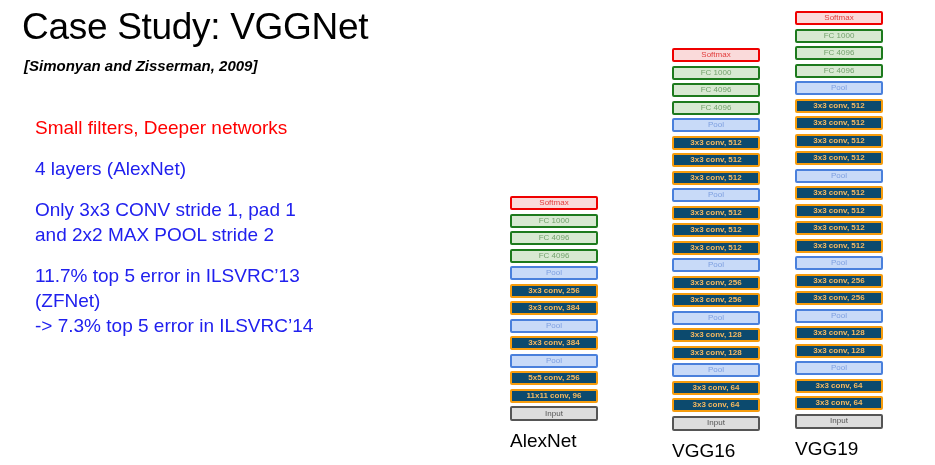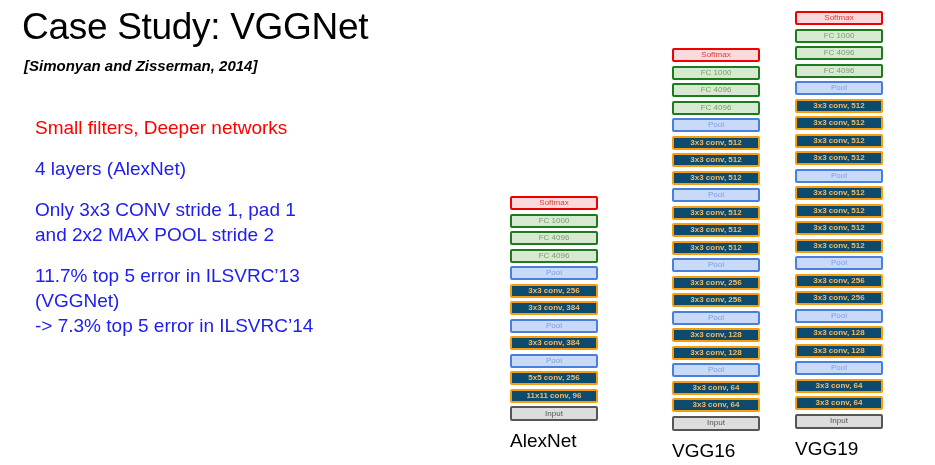--- a/index.html
+++ b/index.html
@@ -128,35 +128,35 @@
     color: #000000;
     margin-top: 9px;
     white-space: nowrap;
   }
 </style>
 </head>
 <body>
 
 <div id="left-pane">
   <div id="page-title">Case Study: VGGNet</div>
-  <div id="citation">[Simonyan and Zisserman, 2014]</div>
+  <div id="citation">[Simonyan and Zisserman, 2009]</div>
   <div id="bullets">
       <div class="bullet-group">
         <div class="bullet-line accent-red">Small filters, Deeper networks</div>
       </div>
       <div class="bullet-group">
         <div class="bullet-line accent-blue">4 layers (AlexNet)</div>
       </div>
       <div class="bullet-group">
         <div class="bullet-line accent-blue">Only 3x3 CONV stride 1, pad 1</div>
         <div class="bullet-line accent-blue">and  2x2 MAX POOL stride 2</div>
       </div>
       <div class="bullet-group">
         <div class="bullet-line accent-blue">11.7% top 5 error in ILSVRC’13</div>
-        <div class="bullet-line accent-blue">(VGGNet)</div>
+        <div class="bullet-line accent-blue">(ZFNet)</div>
         <div class="bullet-line accent-blue">-&gt; 7.3% top 5 error in ILSVRC’14</div>
       </div>
     </div>
 </div>
 
 <div id="diagram">
     <div class="net-column" style="left: 510px; top: 196px; width: 88px;">
       <div class="net-blocks">
         <div class="layer-block layer-softmax">Softmax</div>
         <div class="layer-block layer-fc">FC 1000</div>

